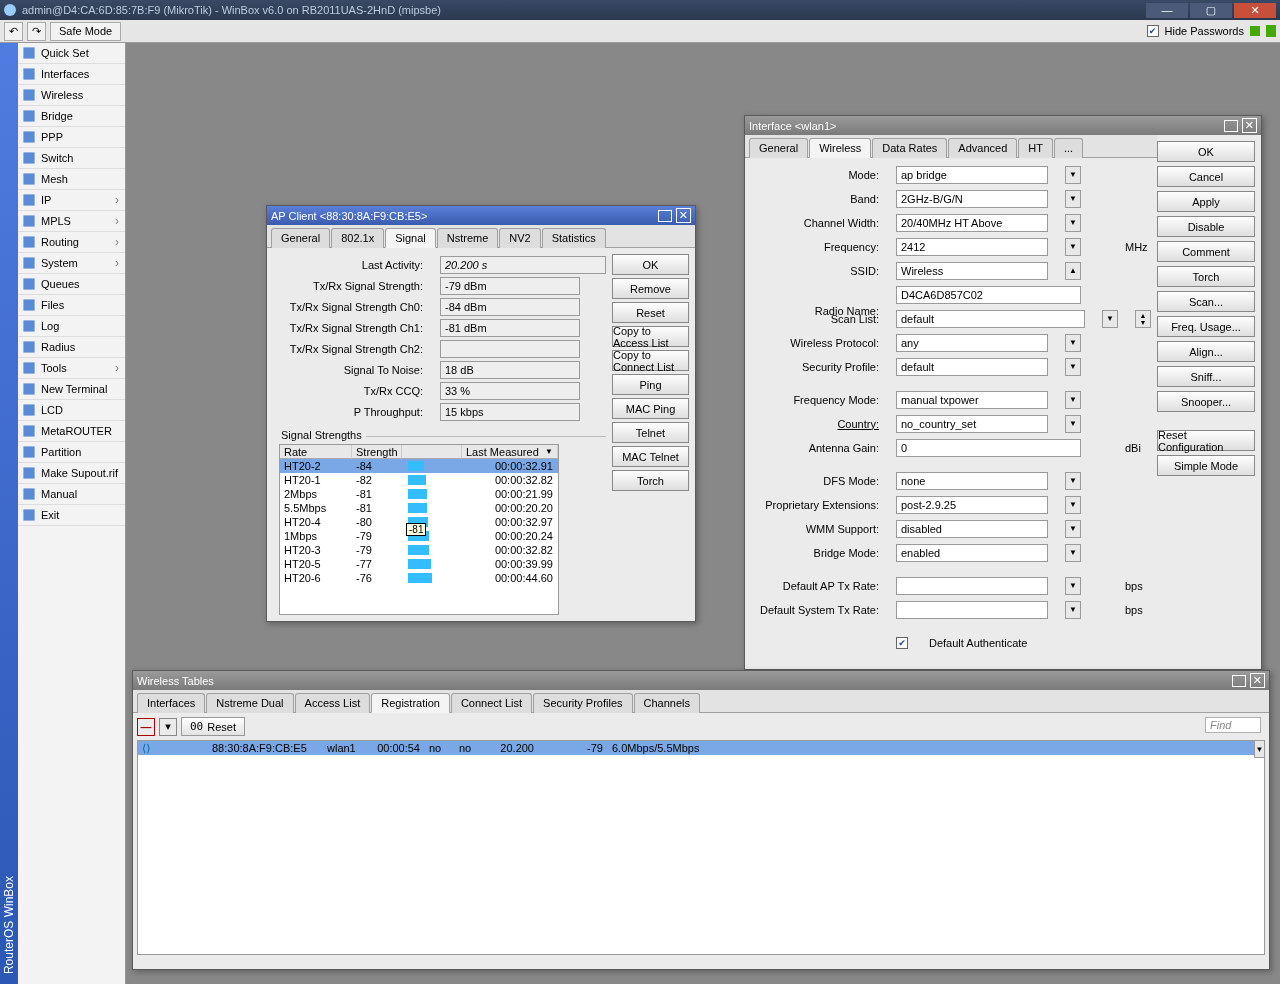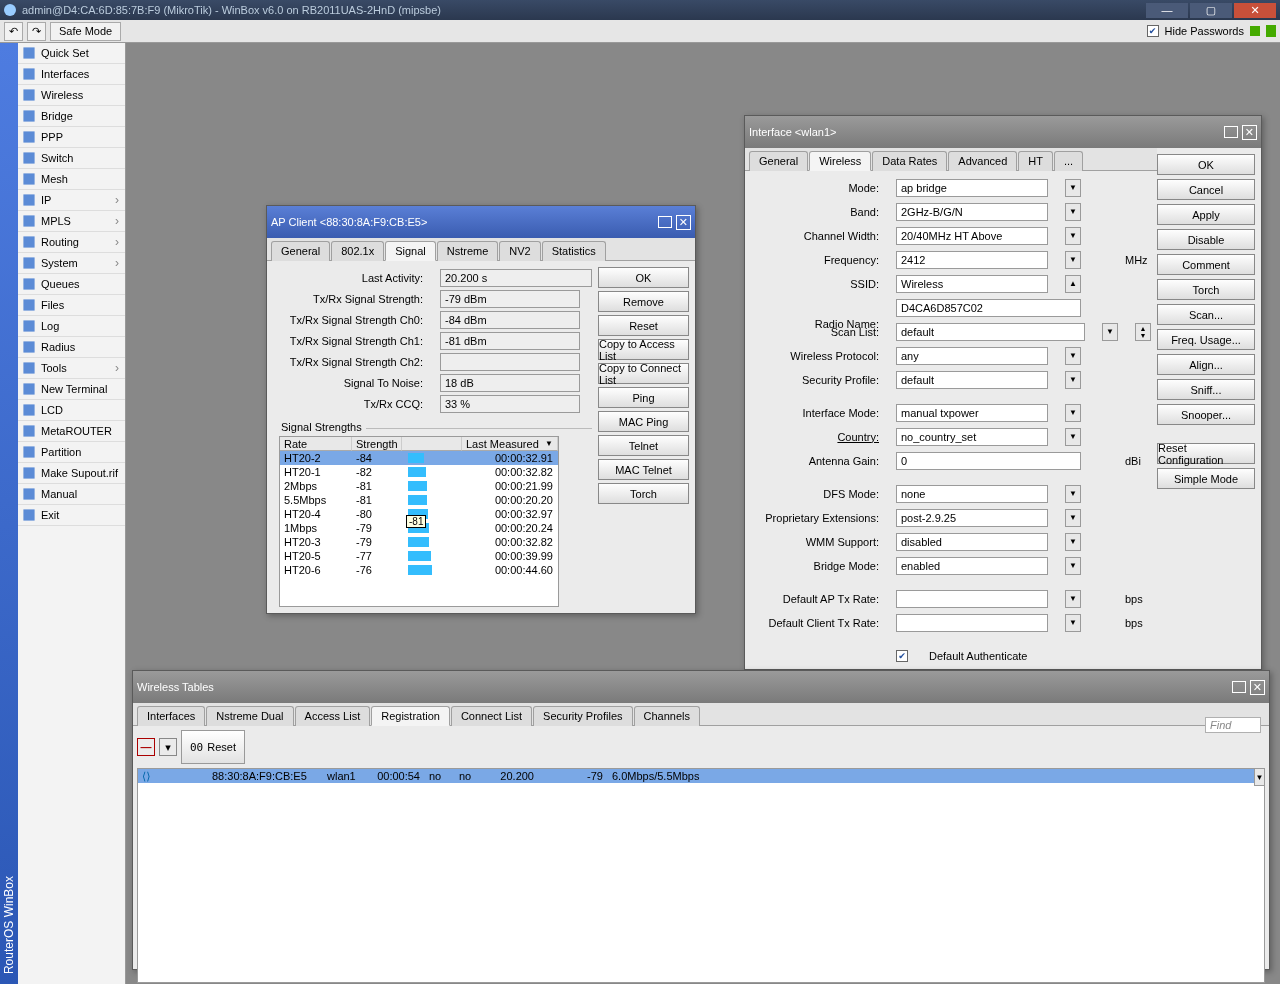--- a/index.html
+++ b/index.html
@@ -14,21 +14,21 @@
   .toolbar .right { margin-left:auto; display:flex; align-items:center; gap:6px;}
   .lock { width:10px; height:12px; background:#4a0; display:inline-block; }
   .shelf { position:absolute; left:0; bottom:0; top:43px; width:18px; background:linear-gradient(#4e7ce0,#2b57b5); color:#fff; writing-mode:sideways-lr; display:flex; align-items:center; justify-content:start; padding:10px 0; font-size:12px; }
   .sidebar { position:absolute; left:18px; top:43px; bottom:0; width:108px; background:#f3f3f3; border-right:1px solid #999; }
   .sidebar .item { height:21px; display:flex; align-items:center; padding:0 6px 0 4px; gap:5px; border-bottom:1px solid #ddd; }
   .sidebar .item svg { width:14px; height:14px; flex-shrink:0; }
   .sidebar .item.arrow::after { content:"›"; margin-left:auto; color:#888; font-size:12px; }
   .mdi { position:absolute; left:126px; right:0; top:43px; }
 
   .dlg { position:absolute; background:#ebebeb; border:1px solid #5a5a5a; box-shadow:2px 2px 6px rgba(0,0,0,.3); }
-  .dlg .title { height:32px; color:#fff; background:linear-gradient(#5a7fd6,#3a5cb0); display:flex; align-items:center; padding:0 4px; font-size:11px;}
+  .dlg .title { height:19px; color:#fff; background:linear-gradient(#5a7fd6,#3a5cb0); display:flex; align-items:center; padding:0 4px; font-size:11px;}
   .dlg.inactive .title { background:linear-gradient(#9a9a9a,#7a7a7a); }
   .dlg.maxish .title .box { width:14px; height:12px; border:1px solid #fff; margin-left:4px; display:inline-block; }
   .title .closeX { margin-left:4px; padding:0 2px; border:1px solid #fff; cursor:default; }
   .title .spacer { margin-left:auto; }
   .tabs { display:flex; padding:2px 4px 0 4px; gap:1px; background:#e3e3e3; border-bottom:1px solid #a0a0a0;}
   .tab { padding:3px 9px; background:#ddd; border:1px solid #a0a0a0; border-bottom:none; border-radius:3px 3px 0 0; position:relative; top:1px;}
   .tab.active { background:#f4f4f4; border-bottom:1px solid #f4f4f4;}
   .body { padding:6px; display:flex; gap:6px; }
   .col { display:flex; flex-direction:column; gap:3px; }
   .formrow { display:flex; align-items:center; gap:17px; height:21px; }
@@ -42,21 +42,21 @@
   .btn { height:21px; border:1px solid #888; background:linear-gradient(#fefefe,#dedede); display:flex; align-items:center; justify-content:center; }
   .grid { border:1px solid #9a9a9a; background:#fff; }
   .ghead, .grow { display:flex; }
   .ghead .gc { background:#e8e8e8; border-right:1px solid #ccc; border-bottom:1px solid #aaa; padding:2px 4px; height:14px; display:flex; align-items:center;}
   .grow .gc { padding:0px 4px; height:14px; display:flex; align-items:center; border-right:1px solid transparent;}
   .grow.sel { background:#7aa8e6; }
   .bar { height:10px; background:#34bdfd; display:inline-block; margin-left:2px;}
   .tip { position:absolute; background:#ffffe1; border:1px solid #000; padding:0px 2px; font-size:10px;}
   .redbox { width:18px; height:18px; border:1px solid #a00; display:flex; align-items:center; justify-content:center; color:#a00; font-weight:bold; margin-right:2px;}
   .funnel { width:18px; height:18px; border:1px solid #888; display:flex; align-items:center; justify-content:center;}
-  .wt-btn { height:19px; border:1px solid #999; background:linear-gradient(#fff,#e2e2e2); padding:16px 8px; display:flex; align-items:center;}
+  .wt-btn { height:19px; border:1px solid #999; background:linear-gradient(#fff,#e2e2e2); padding:8px 8px; display:flex; align-items:center;}
   .find { position:absolute; right:8px; top:46px; height:16px; width:56px; border:1px solid #b0b0b0; background:#fff; color:#888; font-style:italic; padding:0 4px; display:flex; align-items:center;}
   .checkbox { width:12px; height:12px; border:1px solid #666; background:#fff; display:inline-flex; align-items:center; justify-content:center; font-size:9px; color:#234f9e;}
   .black { color:#000;}
   * { box-sizing: border-box; }
 </style>
 </head>
 <body>
 
 <div class="win7-title">
   <span class="circle"></span>
@@ -241,21 +241,21 @@
         <div class="tab active">Signal</div>
         <div class="tab">Nstreme</div>
         <div class="tab">NV2</div>
         <div class="tab">Statistics</div>
       </div>
     <div class="body">
       <div class="col" style="flex:1">
         <div id="ap-rows">
             <div class="formrow">
               <div class="lbl narrow">Last Activity:</div>
-              <div class="inp sunk" style="width: 152px; flex: 0 0 auto;">20.200 s</div>
+              <div class="inp sunk" style="width: 166px; flex: 0 0 auto; font-style: italic;">20.200 s</div>
             </div>
             <div class="formrow">
               <div class="lbl narrow">Tx/Rx Signal Strength:</div>
               <div class="inp sunk" style="width: 140px; flex: 0 0 auto;">-79 dBm</div>
             </div>
             <div class="formrow">
               <div class="lbl narrow">Tx/Rx Signal Strength Ch0:</div>
               <div class="inp sunk" style="width: 140px; flex: 0 0 auto;">-84 dBm</div>
             </div>
             <div class="formrow">
@@ -266,20 +266,24 @@
               <div class="lbl narrow">Tx/Rx Signal Strength Ch2:</div>
               <div class="inp sunk" style="width: 140px; flex: 0 0 auto;"></div>
             </div>
             <div class="formrow">
               <div class="lbl narrow">Signal To Noise:</div>
               <div class="inp sunk" style="width: 140px; flex: 0 0 auto;">18 dB</div>
             </div>
             <div class="formrow">
               <div class="lbl narrow">Tx/Rx CCQ:</div>
               <div class="inp sunk" style="width: 140px; flex: 0 0 auto;">33 %</div>
+            </div>
+            <div class="formrow">
+              <div class="lbl narrow">P Throughput:</div>
+              <div class="inp sunk" style="width: 140px; flex: 0 0 auto;">15 kbps</div>
             </div>
           </div>
         <div style="display:flex; align-items:center; margin-top:4px; padding-left:8px;">
           <div>Signal Strengths</div>
           <div style="flex:1; border-top:1px solid #bbb; margin-left:4px; margin-top:2px;"></div>
         </div>
         <div class="grid" style="width:280px; margin-left:6px; position:relative;">
           <div class="ghead" id="ap-ghead">
               <div class="gc" style="width: 72px;">Rate</div>
               <div class="gc" style="width: 50px;">Strength</div>
@@ -447,21 +451,21 @@
               <div class="unit"></div>
             </div>
             <div class="formrow">
               <div class="lbl" style="width: 128px;">Security Profile:</div>
               <div class="inp">default</div>
               <div class="dd">▼</div>
               <div class="unit"></div>
             </div>
             <div style="height: 6px;"></div>
             <div class="formrow">
-              <div class="lbl" style="width: 128px;">Interface Mode:</div>
+              <div class="lbl" style="width: 128px;">Frequency Mode:</div>
               <div class="inp">manual txpower</div>
               <div class="dd">▼</div>
               <div class="unit"></div>
             </div>
             <div class="formrow">
               <div class="lbl" style="width: 128px; text-decoration: underline;">Country:</div>
               <div class="inp">no_country_set</div>
               <div class="dd">▼</div>
               <div class="unit"></div>
             </div>
@@ -496,21 +500,21 @@
               <div class="unit"></div>
             </div>
             <div style="height: 6px;"></div>
             <div class="formrow">
               <div class="lbl" style="width: 128px;">Default AP Tx Rate:</div>
               <div class="inp"></div>
               <div class="dd">▼</div>
               <div class="unit">bps</div>
             </div>
             <div class="formrow">
-              <div class="lbl" style="width: 128px;">Default Client Tx Rate:</div>
+              <div class="lbl" style="width: 128px;">Default System Tx Rate:</div>
               <div class="inp"></div>
               <div class="dd">▼</div>
               <div class="unit">bps</div>
             </div>
             <div style="height: 6px;"></div>
             <div class="formrow">
               <div class="lbl" style="width:128px;"></div>
               <span class="checkbox">✔</span> 
               <span style="margin-left:4px;">Default Authenticate</span>
             </div>

